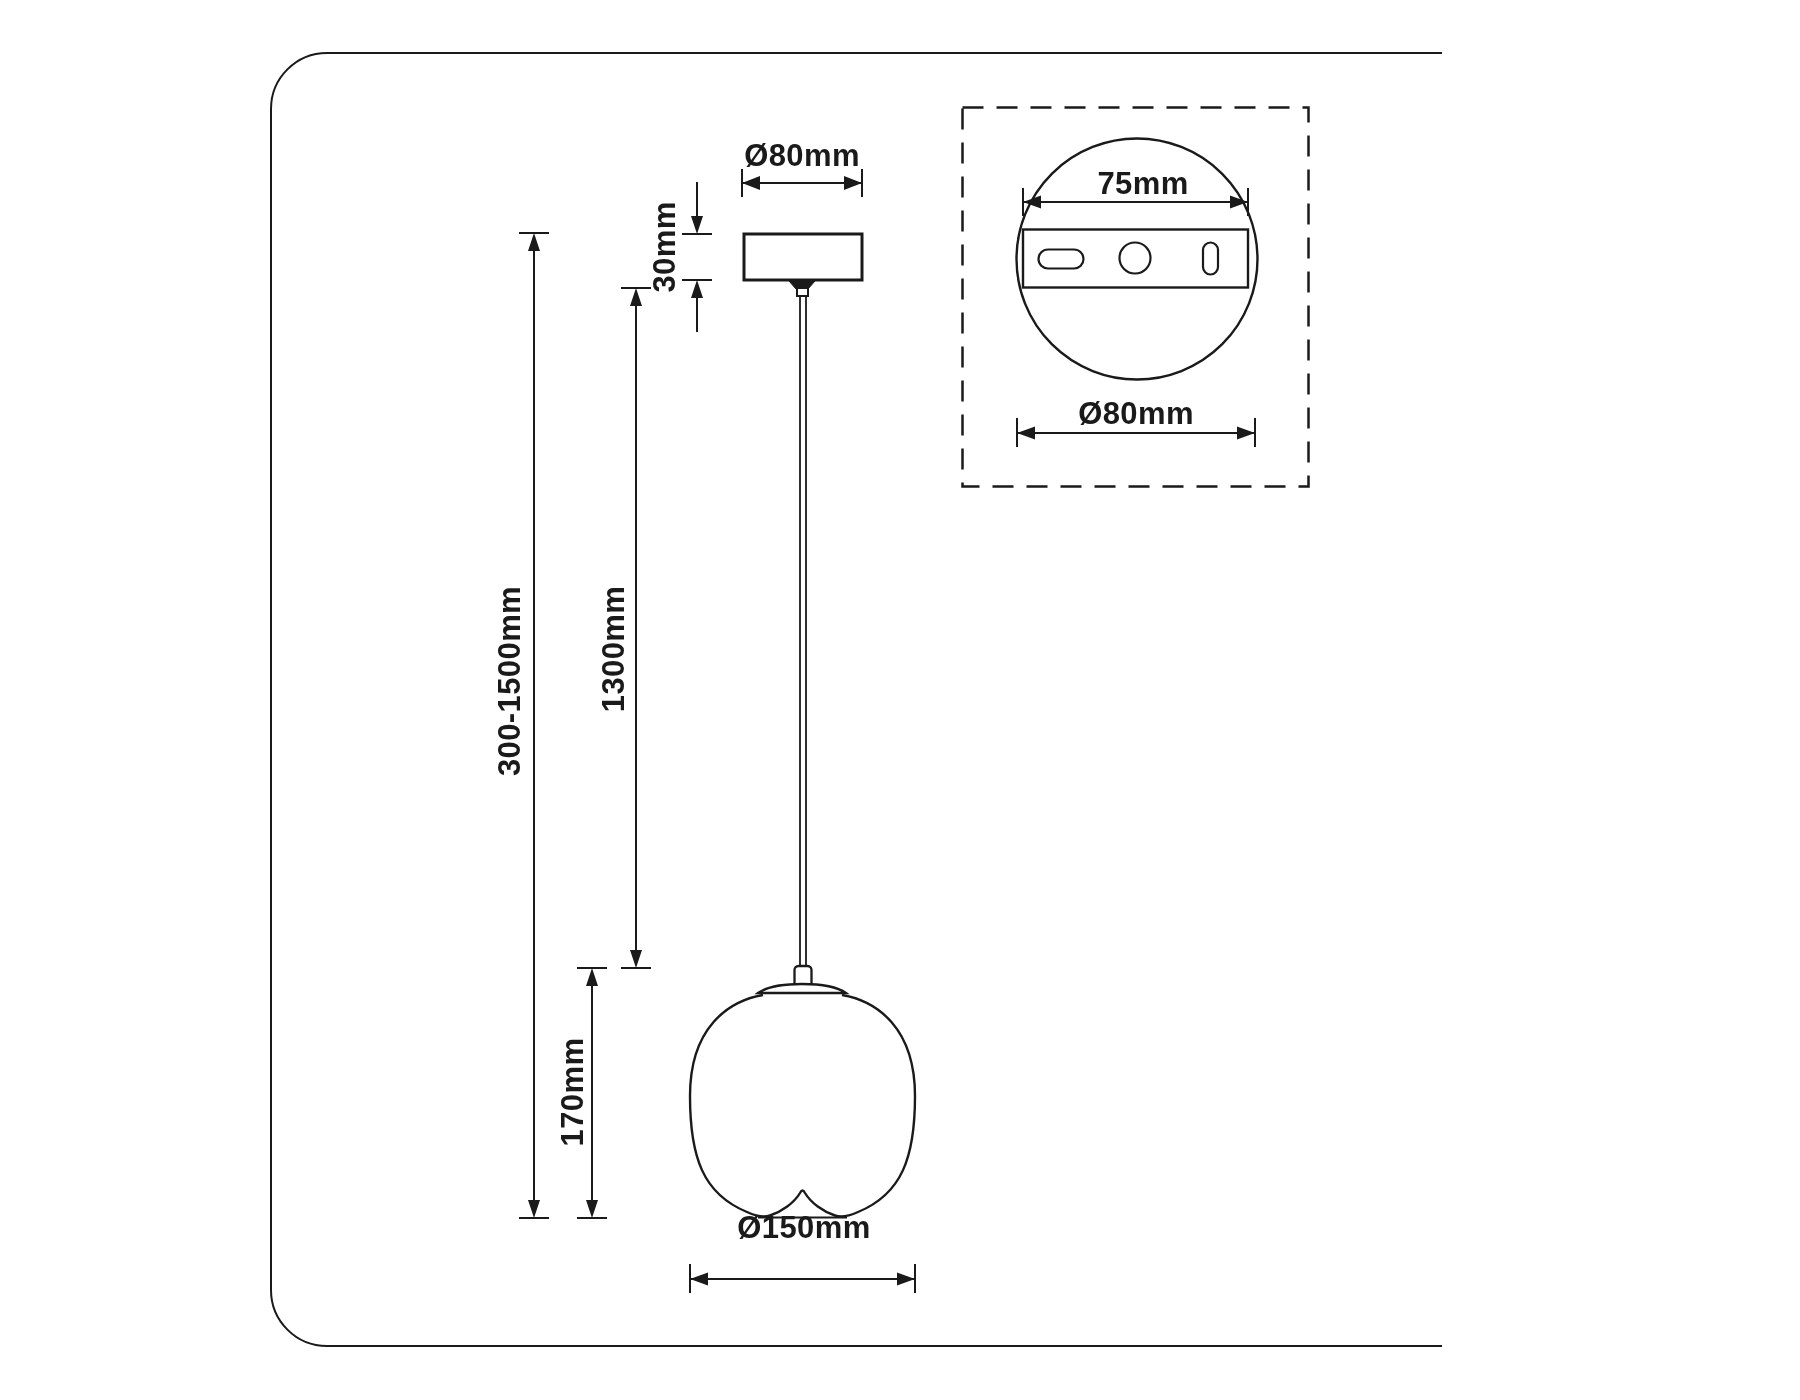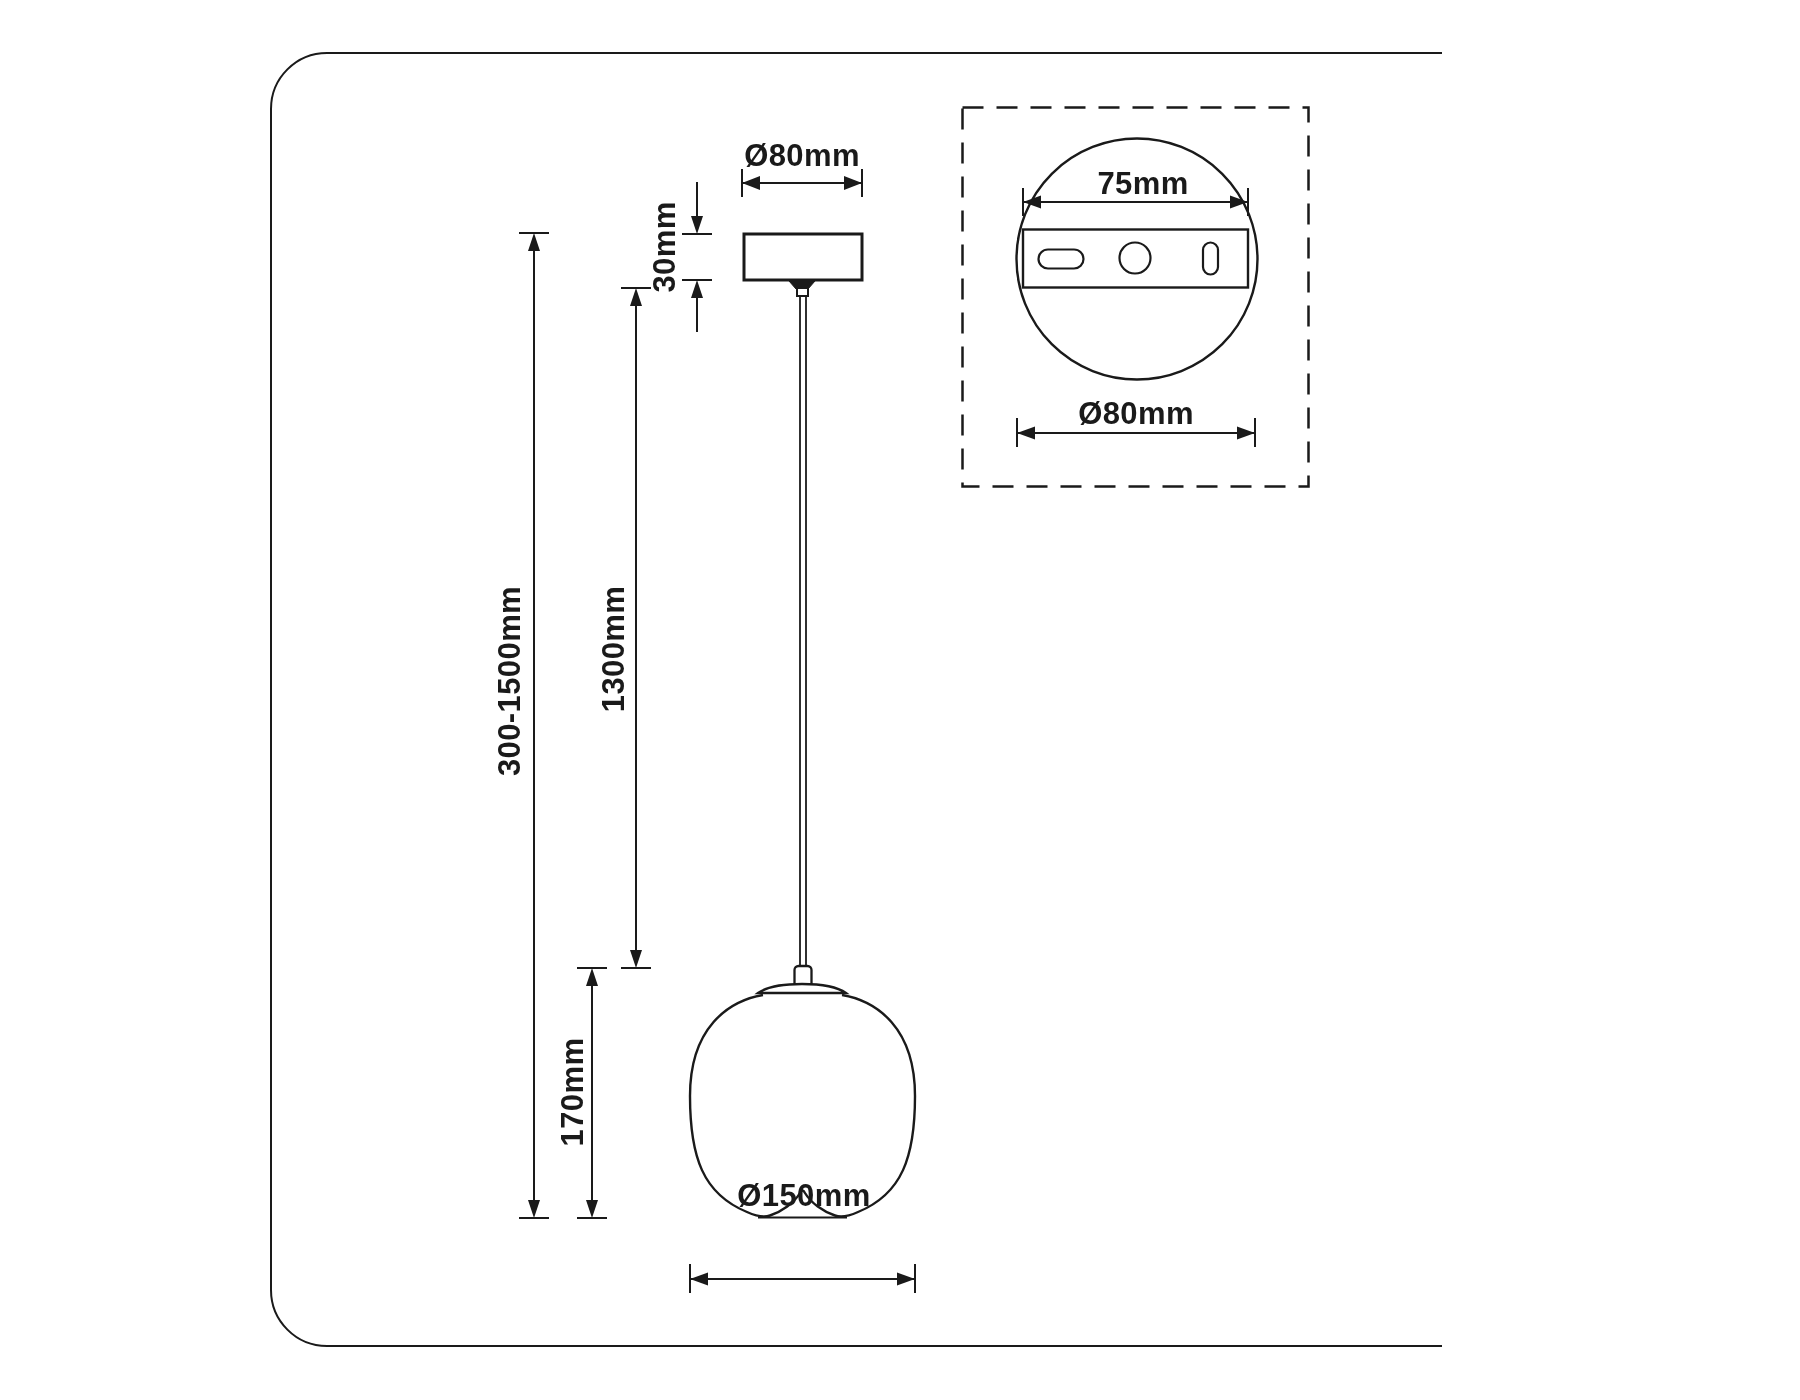--- a/index.html
+++ b/index.html
@@ -142,19 +142,19 @@
   <div class="dim-label" style="left:802px; top:156px;">Ø80mm</div>
 
   <div class="dim-label vertical" style="left:665px; top:247px;">30mm</div>
 
   <div class="dim-label vertical" style="left:510px; top:681px;">300-1500mm</div>
 
   <div class="dim-label vertical" style="left:614px; top:649px;">1300mm</div>
 
   <div class="dim-label vertical" style="left:573px; top:1092px;">170mm</div>
 
-  <div class="dim-label" style="left:804px; top:1196px;">Ø150mm</div>
+  <div class="dim-label" style="left:804px; top:1228px;">Ø150mm</div>
 
   <div class="dim-label" style="left:1143px; top:184px;">75mm</div>
 
   <div class="dim-label" style="left:1136px; top:414px;">Ø80mm</div>
 
 </div>
 
 </body></html>

